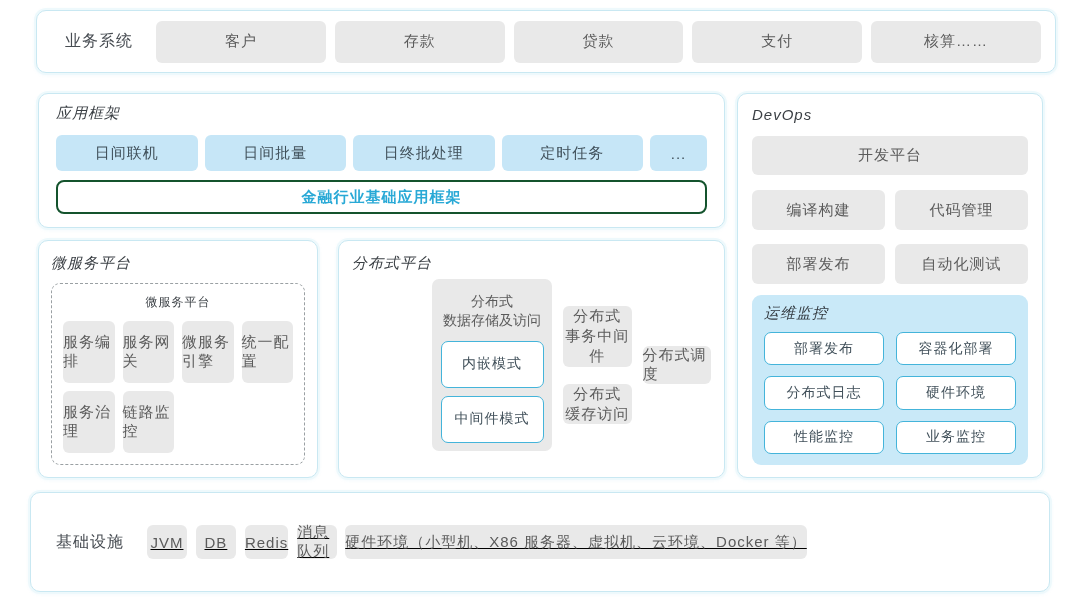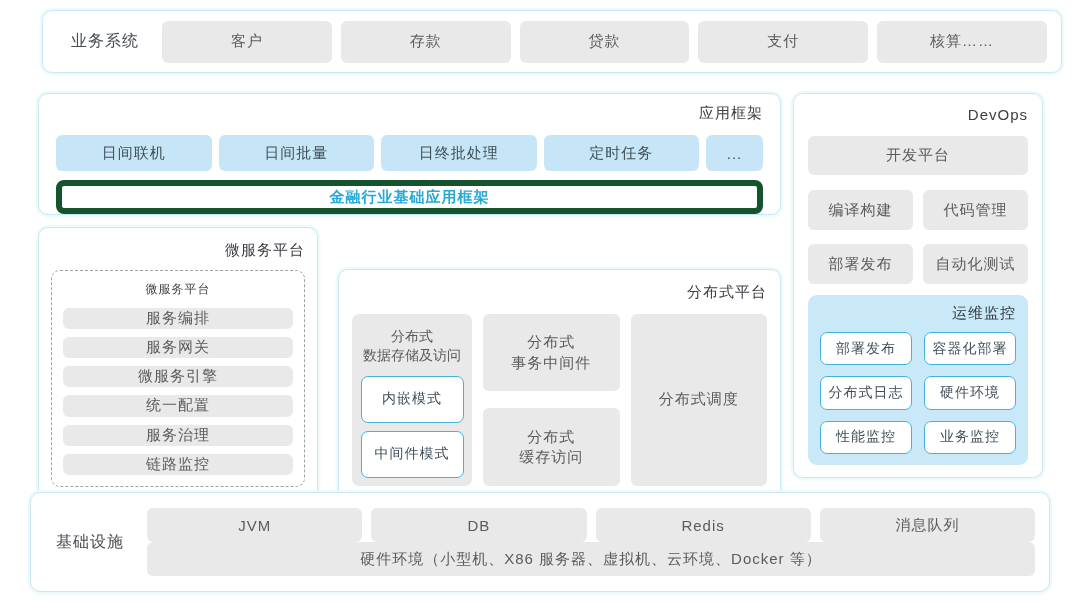--- a/index.html
+++ b/index.html
@@ -8,101 +8,102 @@
   .page { position:relative; width:1080px; height:602px; background:#ffffff; overflow:hidden; }
 
   
   .panel {
     background:#ffffff;
     border:1px solid #c9e8f2;
     border-radius:10px;
     box-shadow:0 0 0 2px #eef9fc, 0 1px 5px rgba(41,169,214,0.10);
   }
   .panel-title {
-    text-align:right; color:#3a3f44; font-size:15px; font-weight:500;
+    text-align:left; color:#3a3f44; font-size:15px; font-weight:500;
     letter-spacing:1px;
+    font-style:italic;
   }
   .gray-box {
     background:#e9e9e9; border-radius:6px; color:#5b5b5b; font-size:15px;
     display:flex; align-items:center; justify-content:center; letter-spacing:1px;
   }
   .blue-box {
     background:#c6e6f7; border-radius:6px; color:#40505a; font-size:15px;
     display:flex; align-items:center; justify-content:center; letter-spacing:1px;
   }
   .white-teal-box {
     background:#ffffff; border:1px solid #44b4da; border-radius:7px;
     color:#41505a; font-size:14px;
     display:flex; align-items:center; justify-content:center; letter-spacing:1px;
   }
   .multiline { white-space:pre-line; text-align:center; line-height:1.35; }
 
   
-  .topbar { position:absolute; left:42px; top:10px; width:1020px; height:63px;
+  .topbar { position:absolute; left:36px; top:10px; width:1020px; height:63px;
             display:flex; align-items:center; padding:0 14px; gap:9px; }
   .topbar .bar-label { width:96px; flex:none; text-align:center; color:#474c52;
             font-size:16px; font-weight:500; letter-spacing:1px; }
   .topbar .gray-box { flex:1; height:42px; }
 
   
   .mid { position:absolute; left:38px; top:93px; width:1005px; height:385px;
          display:flex; gap:12px; }
   .mid-left { flex:1; display:flex; flex-direction:column; gap:12px; }
 
   
   .app-framework { height:135px; padding:10px 17px 0; }
   .app-framework .row { display:flex; gap:7px; margin-top:12px; }
   .app-framework .blue-box { flex:1; height:36px; }
   .app-framework .blue-more { flex:none; width:57px; }
   .base-framework {
     margin-top:9px; height:34px; background:#ffffff;
-    border:6px solid #14532d; border-radius:8px;
+    border:2px solid #14532d; border-radius:8px;
     display:flex; align-items:center; justify-content:center;
     color:#29a9d6; font-size:15px; font-weight:600; letter-spacing:1px;
   }
 
   .mid-left-row { flex:1; display:flex; gap:20px; }
 
   
   .microservice { width:280px; flex:none; padding:13px 12px 12px; display:flex; flex-direction:column; }
   .ms-dashed { margin-top:10px; flex:1; border:1px dashed #9aa0a3; border-radius:9px;
                padding:10px 11px 11px; display:flex; flex-direction:column; }
   .ms-inner-title { text-align:center; color:#3d4247; font-size:12px; letter-spacing:1px; }
-  .ms-grid { margin-top:10px; flex:1; display:grid; grid-template-columns:1fr;
-             grid-auto-rows:1fr; gap:8px;text-align:right; }
-
-  
-  .distributed { flex:1; padding:13px 13px 13px; display:flex; flex-direction:column;margin-top:42px; }
-  .dist-grid { margin-top:12px; flex:1; display:flex; gap:11px; }
+  .ms-grid { margin-top:10px; flex:1; display:grid; grid-template-columns:1fr 1fr 1fr 1fr;
+             grid-auto-rows:1fr; gap:8px; }
+
+  
+  .distributed { flex:1; padding:13px 13px 13px; display:flex; flex-direction:row; }
+  .dist-grid { margin-top:12px; flex:1; display:flex; gap:11px;align-items:center; }
   .dist-storage { width:120px; flex:none; background:#e9e9e9; border-radius:7px;
                   padding:13px 8px 8px; display:flex; flex-direction:column; align-items:center; }
   .dist-storage-title { color:#5b5b5b; font-size:14px; }
   .dist-storage .white-teal-box { width:103px; height:47px; }
   .dist-storage .mode-embedded { margin-top:11px; }
   .dist-storage .mode-middleware { margin-top:8px; }
   .dist-col { flex:1; display:flex; flex-direction:column; gap:17px; }
   .dist-col .gray-box { flex:1; }
 
   
-  .devops { width:250px; flex:none; padding:12px 14px 12px; display:flex; flex-direction:column; }
+  .devops { width:306px; flex:none; padding:12px 14px 12px; display:flex; flex-direction:column; }
   .devops .dev-platform { margin-top:13px; height:39px; }
   .devops-grid { margin-top:15px; display:grid; grid-template-columns:1fr 1fr; gap:14px 10px; }
   .devops-grid .gray-box { height:40px; }
   .ops-monitor { margin-top:11px; flex:1; background:#c9e9f8; border-radius:9px;
                  padding:9px 12px 11px; display:flex; flex-direction:column; }
   .ops-monitor .panel-title { font-size:15px; color:#333a40; }
   .ops-grid { margin-top:9px; flex:1; display:grid; grid-template-columns:1fr 1fr;
               grid-auto-rows:1fr; gap:11px 12px; }
 
   
   .bottombar { position:absolute; left:30px; top:492px; width:1020px; height:100px;
                display:flex; align-items:center; padding:0 14px; gap:12px; }
   .bottombar .bar-label { width:90px; flex:none; text-align:center; color:#474c52;
                font-size:16px; font-weight:500; letter-spacing:1px; }
-  .infra-content { flex:1; display:flex; flex-direction:column; gap:0; }
+  .infra-content { flex:1; display:flex; flex-direction:row; gap:8px;text-decoration:underline; }
   .infra-row { display:flex; gap:9px; }
   .infra-row .gray-box { flex:1; height:34px; }
   .hardware-box { height:34px; font-size:15px; }
 </style>
 </head>
 <body>
 
 <div class="page">
 
   <div class="panel topbar">

